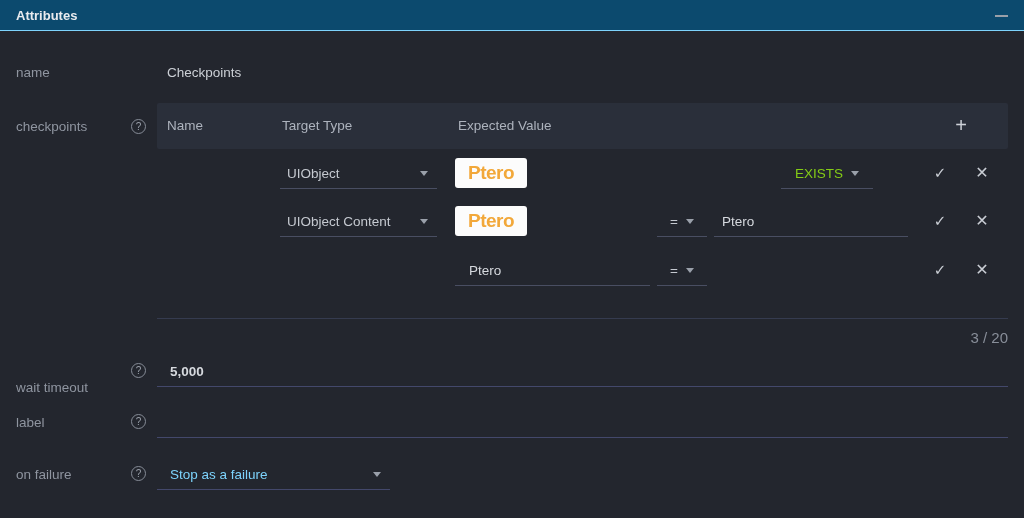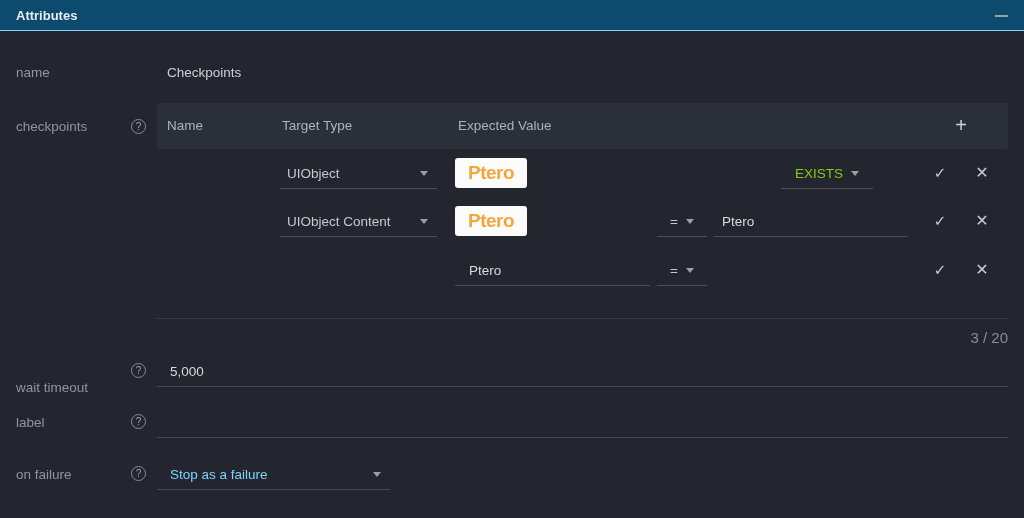--- a/index.html
+++ b/index.html
@@ -77,21 +77,21 @@
     position:absolute; width:20px; height:24px; top:3px; text-align:center;
     line-height:24px; color:#c9cdd4; font-size:15px; cursor:pointer;
   }
 
   .row { position:absolute; left:0; width:1024px; height:31px; }
 
   .divider { position:absolute; left:157px; top:318px; width:851px; height:1px; background:#353b4f; }
   .counter { position:absolute; right:16px; top:329px; color:#888e99; font-size:15px; }
 
   .wide-input {
-    left:157px; width:851px; padding-left:13px; border-bottom-color:#43486b;
+    left:157px; width:851px; padding-left:13px; border-bottom-color:#43486b;font-weight:bold;
   }
   .onfail-select { left:157px; top:459px; width:233px; border-bottom-color:#43486b; }
   .onfail-select .sel-text { padding-left:13px; color:#7dd3fc; }
 </style>
 </head>
 <body>
 
 <div class="titlebar">
   <span class="title">Attributes</span>
   <span class="minimize-btn">

